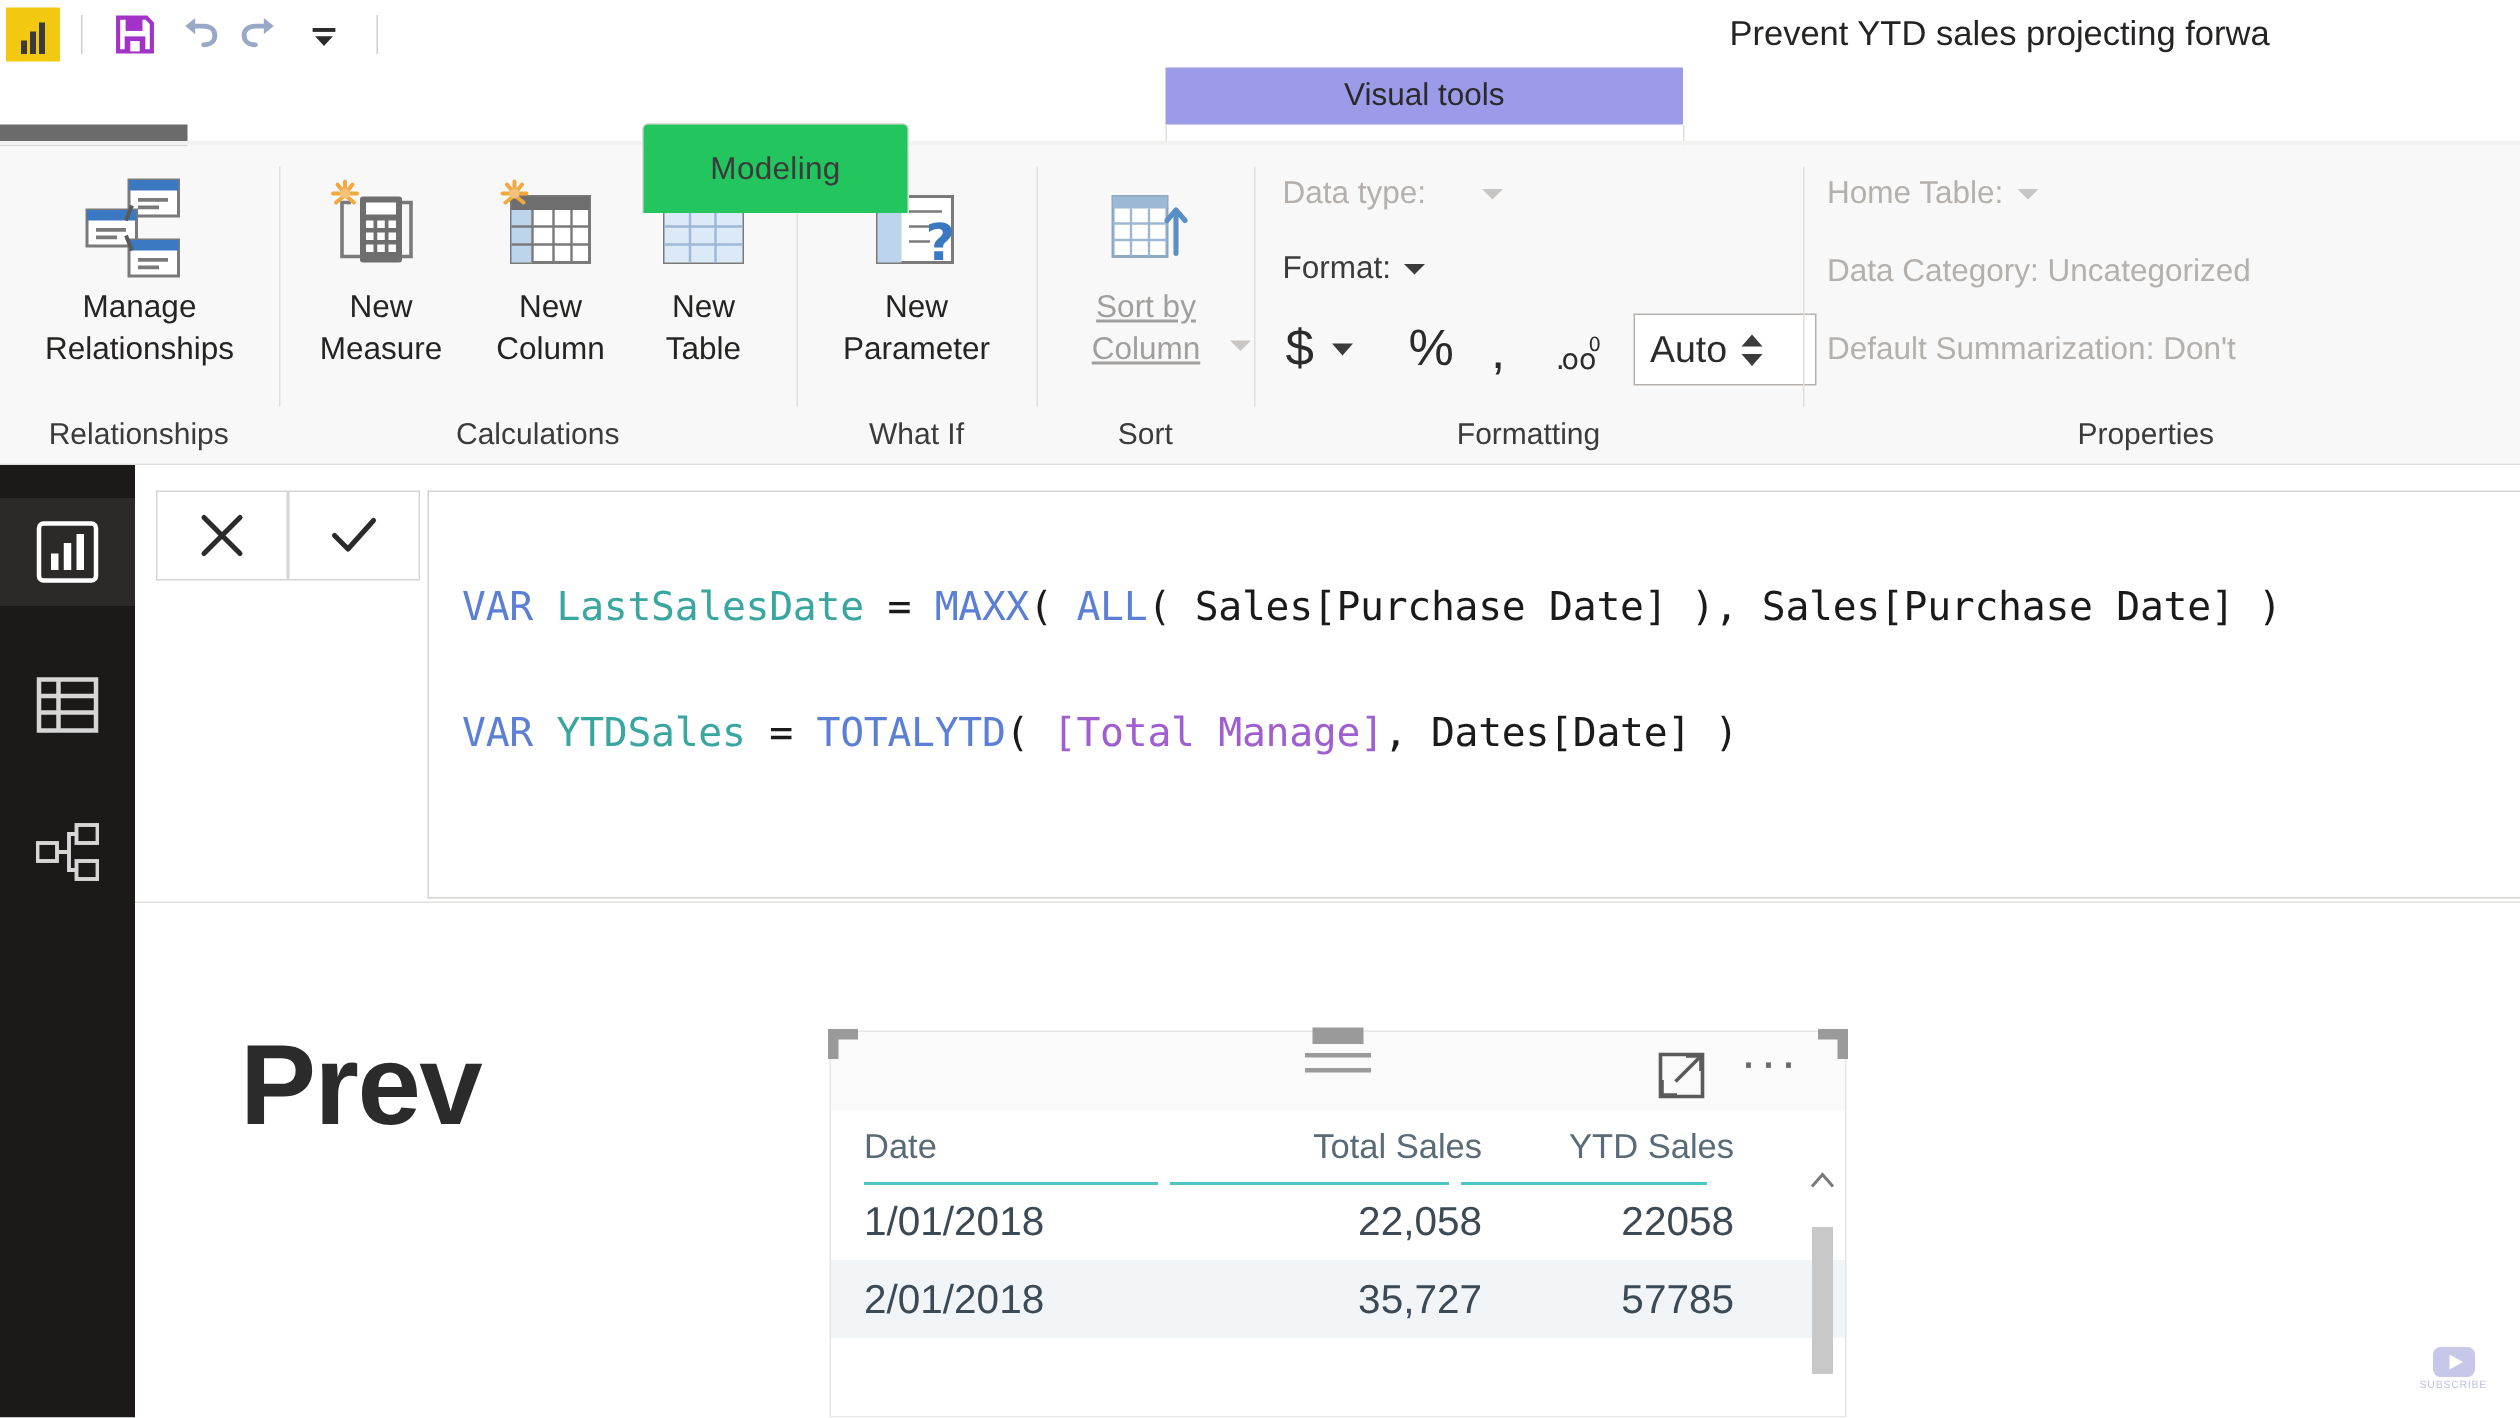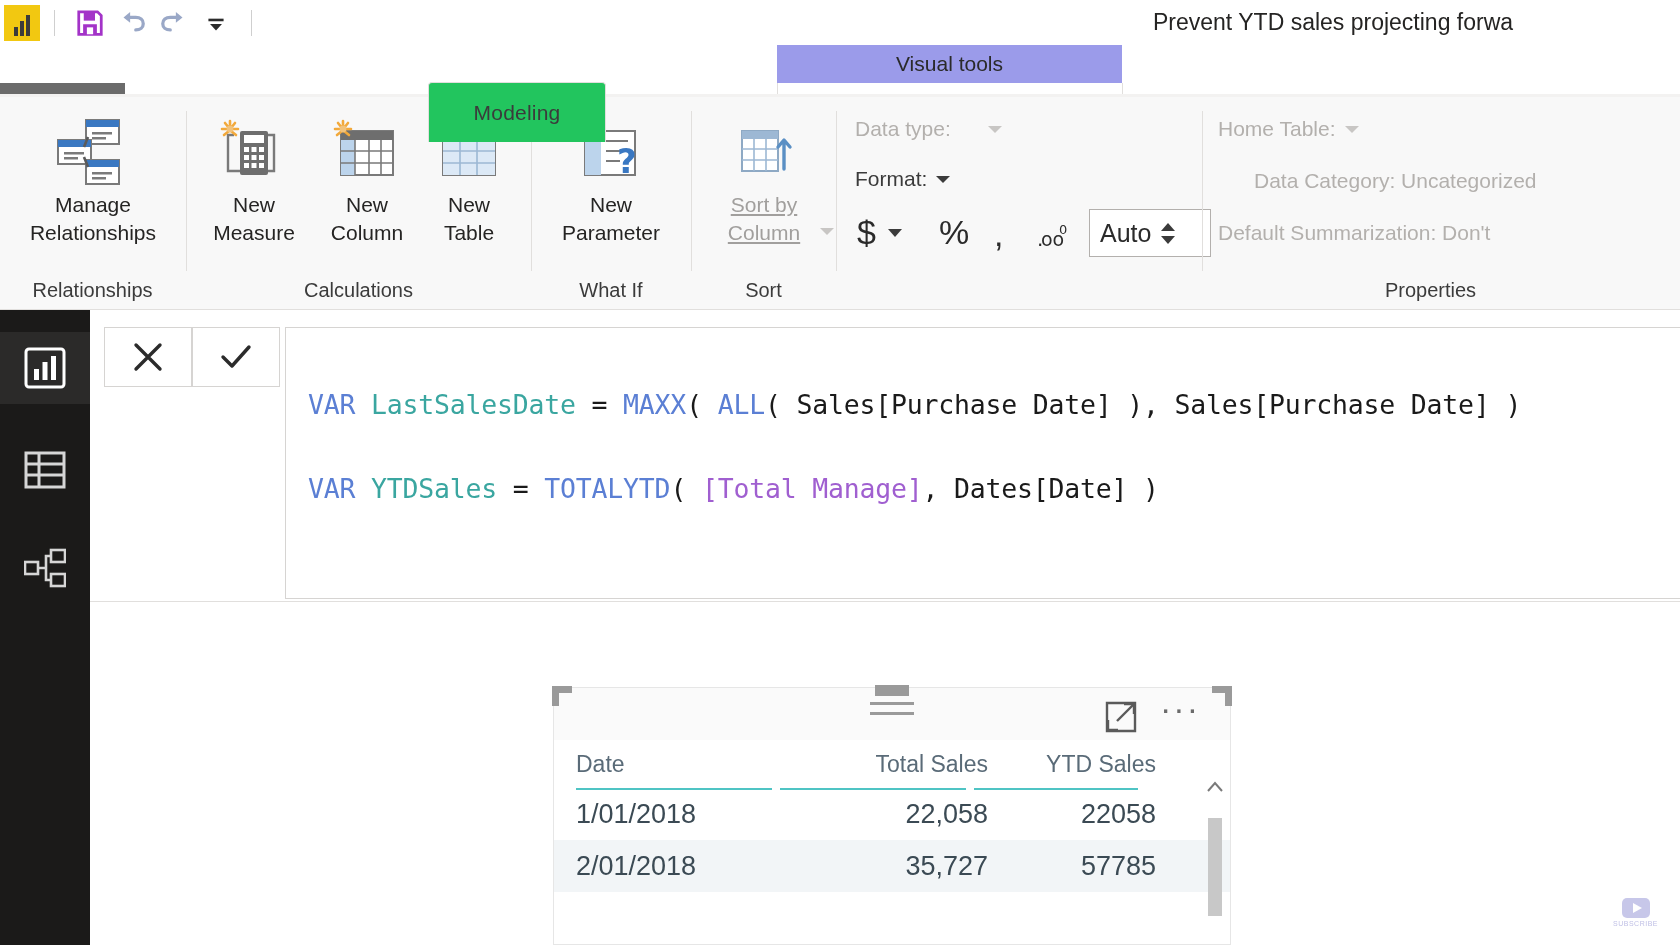--- a/index.html
+++ b/index.html
@@ -442,29 +442,30 @@
       </div>
 
       <div class="auto-box" style="left:240px;top:112px;width:122px;height:48px;margin-left:12px;">
         <span style="font-size:25px;color:#2b2b2b;">Auto</span>
         <span class="spin">
             <i class="up"></i>
             <i class="dn"></i>
           </span>
       </div>
 
+      <div class="rgroup-label">Formatting</div>
     </div>
     <div class="rsep" style="left:1202px;"></div>
 
     <div class="rgroup" style="left:1203px;width:477px;">
       <div class="fmt-row fmt-dim" style="left:15px;top:20px;">
         <span>Home Table:</span>
         <span class="caret caret-dim"></span>
       </div>
-      <div class="fmt-row fmt-dim" style="left:15px;top:72px;margin-left:36px;">
+      <div class="fmt-row fmt-dim" style="left:15px;top:72px;">
         <span>Data Category: Uncategorized</span>
       </div>
       <div class="fmt-row fmt-dim" style="left:15px;top:124px;">
         <span>Default Summarization: Don't</span>
       </div>
       <div class="rgroup-label" style="left:0;width:455px;">Properties</div>
     </div>
   </div>
 
   <div class="rail">
@@ -511,20 +512,21 @@
 
 
 
       </div>
     </div>
   </div>
 
   <div class="canvas">
     <div class="canvas-pane">
 
+      <div class="report-title">Prev</div>
 
       <div class="visual">
         <div class="vis-hdrbar"></div>
 
         <div class="grip">
             <i></i>
             <i></i>
           </div>
 
         <div class="focus-ico">

